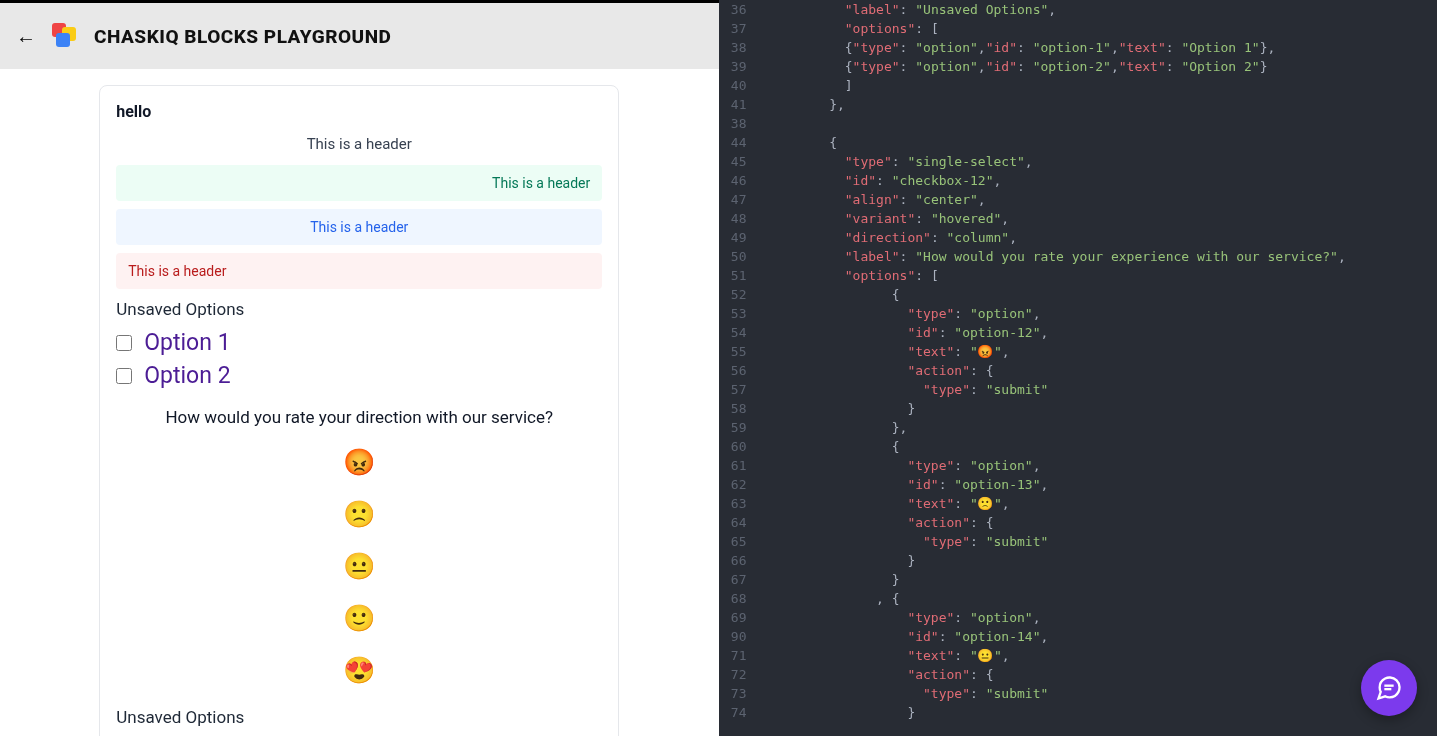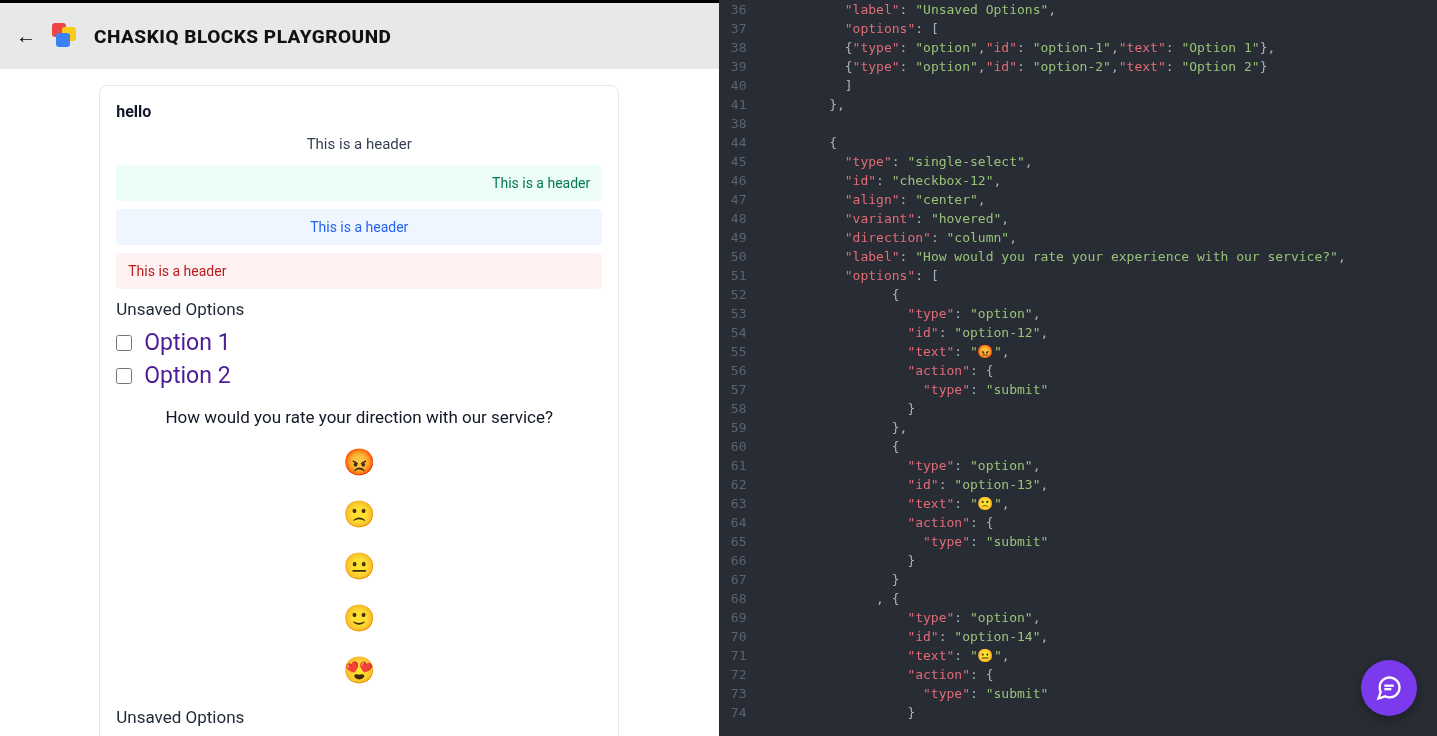--- a/index.html
+++ b/index.html
@@ -272,21 +272,21 @@
     <div class="code-line"><span class="gutter">60</span><span class="code-content">                <span class="punct">{</span></span></div>
     <div class="code-line"><span class="gutter">61</span><span class="code-content">                  <span class="key">"type"</span><span class="punct">: </span><span class="str">"option"</span><span class="punct">,</span></span></div>
     <div class="code-line"><span class="gutter">62</span><span class="code-content">                  <span class="key">"id"</span><span class="punct">: </span><span class="str">"option-13"</span><span class="punct">,</span></span></div>
     <div class="code-line"><span class="gutter">63</span><span class="code-content">                  <span class="key">"text"</span><span class="punct">: </span><span class="str">"🙁"</span><span class="punct">,</span></span></div>
     <div class="code-line"><span class="gutter">64</span><span class="code-content">                  <span class="key">"action"</span><span class="punct">: {</span></span></div>
     <div class="code-line"><span class="gutter">65</span><span class="code-content">                    <span class="key">"type"</span><span class="punct">: </span><span class="str">"submit"</span></span></div>
     <div class="code-line"><span class="gutter">66</span><span class="code-content">                  <span class="punct">}</span></span></div>
     <div class="code-line"><span class="gutter">67</span><span class="code-content">                <span class="punct">}</span></span></div>
     <div class="code-line"><span class="gutter">68</span><span class="code-content">              <span class="punct">, {</span></span></div>
     <div class="code-line"><span class="gutter">69</span><span class="code-content">                  <span class="key">"type"</span><span class="punct">: </span><span class="str">"option"</span><span class="punct">,</span></span></div>
-    <div class="code-line"><span class="gutter">70</span><span class="code-content">                  <span class="key">"id"</span><span class="punct">: </span><span class="str">"option-14"</span><span class="punct">,</span></span></div>
+    <div class="code-line"><span class="gutter">90</span><span class="code-content">                  <span class="key">"id"</span><span class="punct">: </span><span class="str">"option-14"</span><span class="punct">,</span></span></div>
     <div class="code-line"><span class="gutter">71</span><span class="code-content">                  <span class="key">"text"</span><span class="punct">: </span><span class="str">"😐"</span><span class="punct">,</span></span></div>
     <div class="code-line"><span class="gutter">72</span><span class="code-content">                  <span class="key">"action"</span><span class="punct">: {</span></span></div>
     <div class="code-line"><span class="gutter">73</span><span class="code-content">                    <span class="key">"type"</span><span class="punct">: </span><span class="str">"submit"</span></span></div>
     <div class="code-line"><span class="gutter">74</span><span class="code-content">                  <span class="punct">}</span></span></div>
   </div>
 
 <div class="chat-fab">
   <svg viewBox="0 0 24 24">
     <path d="M21 11.5a8.38 8.38 0 0 1-.9 3.8 8.5 8.5 0 0 1-7.6 4.7 8.38 8.38 0 0 1-3.8-.9L3 21l1.9-5.7a8.38 8.38 0 0 1-.9-3.8 8.5 8.5 0 0 1 4.7-7.6 8.38 8.38 0 0 1 3.8-.9h.5a8.48 8.48 0 0 1 8 8v.5z"></path>
     <line x1="8" y1="10" x2="16" y2="10"></line>

